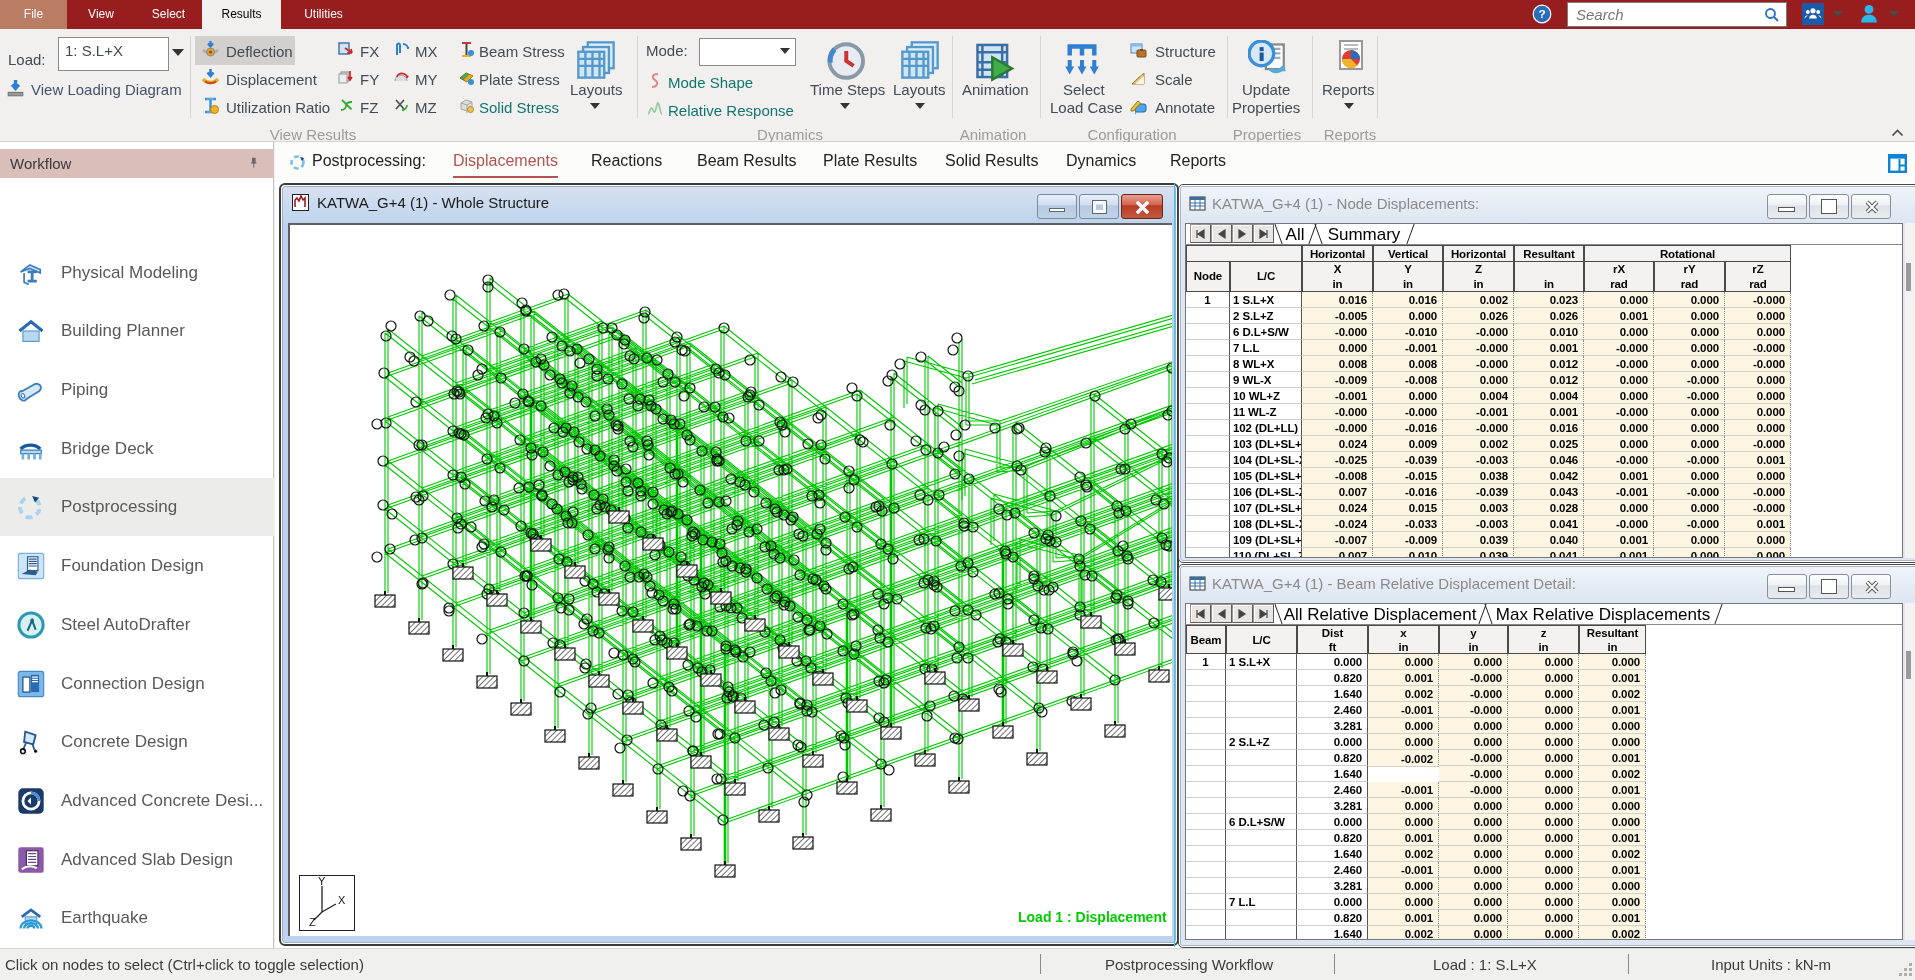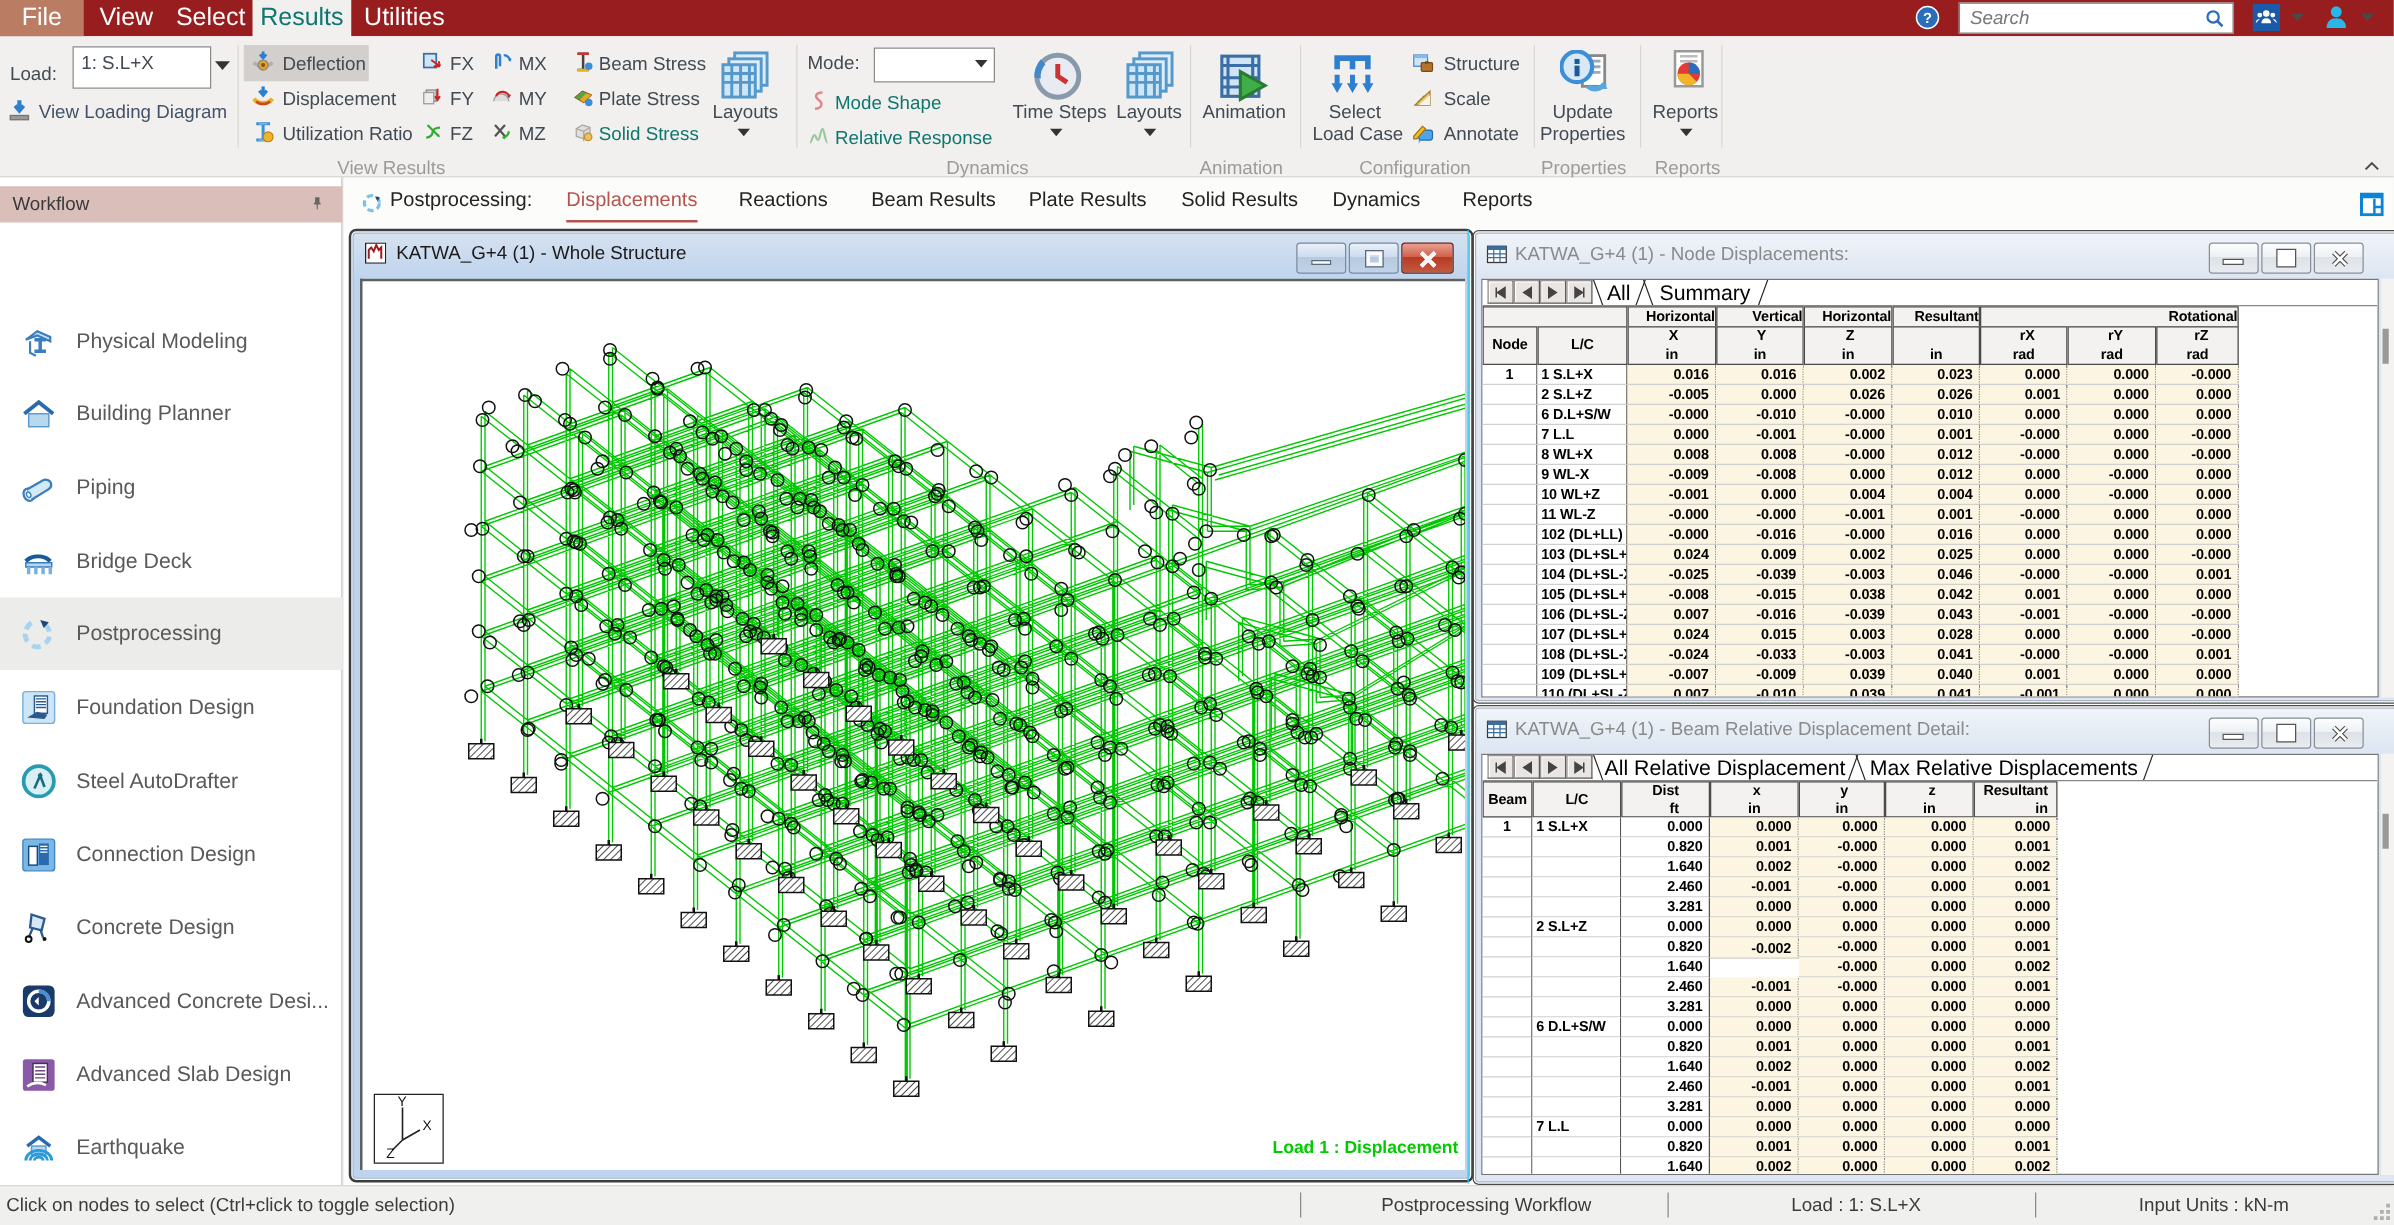--- a/index.html
+++ b/index.html
@@ -1,18 +1,18 @@
 <!DOCTYPE html>
 <html><head><meta charset="utf-8"><style>
 *{margin:0;padding:0;box-sizing:border-box}
 html,body{width:1915px;height:980px;overflow:hidden;font-family:"Liberation Sans",sans-serif;background:#f1f0ee}
 .abs{position:absolute}
 
 #tabbar{position:absolute;left:0;top:0;width:1915px;height:29px;background:#981d1e}
-.ttab{position:absolute;top:0;height:43px;color:#fff;font-size:20px;line-height:29px;text-align:center}
+.ttab{position:absolute;top:0;height:43px;color:#fff;font-size:12px;line-height:29px;text-align:center}
 
 #ribbon{position:absolute;left:0;top:29px;width:1915px;height:113px;background:#f1f0ee;border-bottom:1px solid #d5d2cf}
 .rlbl{position:absolute;font-size:15px;color:#9b9b9b;text-align:center}
 .rsep{position:absolute;width:1px;background:#d8d5d2;top:7px;height:82px}
 .rtx{font-size:15px;color:#424a54}
 .gray{color:#0f766e}
 
 #sidebar{position:absolute;left:0;top:142px;width:274px;height:806px;background:#fff;border-right:1px solid #c6c4c2}
 #wfhead{position:absolute;left:0;top:7px;width:274px;height:29px;background:#d9beba;font-size:15px;color:#3a3a3a;line-height:29px;padding-left:10px}
 .witem{position:absolute;left:0;width:274px;height:58px;display:flex;align-items:center}
@@ -23,32 +23,32 @@
 .ptab{position:absolute;top:0;height:40px;font-size:16px;color:#222;line-height:40px}
 
 #mdi{position:absolute;left:275px;top:182px;width:1640px;height:766px;background:#fff}
 .win{position:absolute;border-radius:3px}
 .tbtn{position:absolute;top:7px;width:40px;height:25px;border-radius:3px}
 
 .grid{position:absolute;background:#fff;font-size:11.5px;font-weight:bold;color:#000;letter-spacing:-0.1px}
 .gc{position:absolute;overflow:hidden;white-space:nowrap}
 .num{text-align:right;padding-right:5px;background:#fcf5e2;border-right:1px dotted #8f8f8f;border-bottom:1px solid #d0d0ce}
 .lc{padding-left:3px;background:#fff;border-right:1px solid #555;border-bottom:1px solid #d0d0ce}
-.hd{background:#f3f2f0;border:1px solid #4a4a4a;text-align:right}
+.hd{background:#f3f2f0;border:1px solid #4a4a4a;text-align:center}
 
 #status{position:absolute;left:0;top:948px;width:1915px;height:32px;background:#f0f0ef;border-top:1px solid #d9d7d5;font-size:15px;color:#3c3c3c}
 .navb{position:absolute;top:0;width:21px;height:19px;background:#e8e5e2;border:1px solid #969390;border-right-color:#5f5d5b;border-bottom-color:#5f5d5b;box-shadow:inset 1px 1px 0 #fff;color:#333;font-size:9px;text-align:center;line-height:18px}
 </style></head>
 <body>
 
 <div id="tabbar">
  <div class="ttab" style="left:0px;width:67px;background:#ba7d64">File</div>
  <div class="ttab" style="left:67px;width:68px">View</div>
  <div class="ttab" style="left:135px;width:67px">Select</div>
- <div class="ttab" style="left:202px;width:79px;background:#f1f0ee;color:#0f766e">Results</div>
+ <div class="ttab" style="left:202px;width:79px;background:#f1f0ee;color:#000000">Results</div>
  <div class="ttab" style="left:281px;width:85px">Utilities</div>
  <svg class="abs" style="left:1532px;top:4px" width="20" height="20" viewBox="0 0 17 17">
       <circle cx="8.5" cy="8.5" r="7.5" fill="#2a6ebb" stroke="#fff" stroke-width="1"></circle>
       <text x="8.5" y="12" font-size="10" fill="#fff" text-anchor="middle" font-weight="bold">?</text>
     </svg>
  <div class="abs" style="left:1567px;top:2px;width:220px;height:25px;background:#fff;border:1px solid #7a7a7a">
    <span style="position:absolute;left:8px;top:3px;font-size:15px;font-style:italic;color:#777">Search</span>
    <svg style="position:absolute;right:6px;top:4px" width="16" height="16" viewBox="0 0 16 16">
         <circle cx="6.5" cy="6.5" r="4.5" fill="none" stroke="#2a6ebb" stroke-width="1.8"></circle>
         <path d="M10 10l4 4" stroke="#2a6ebb" stroke-width="2"></path>

